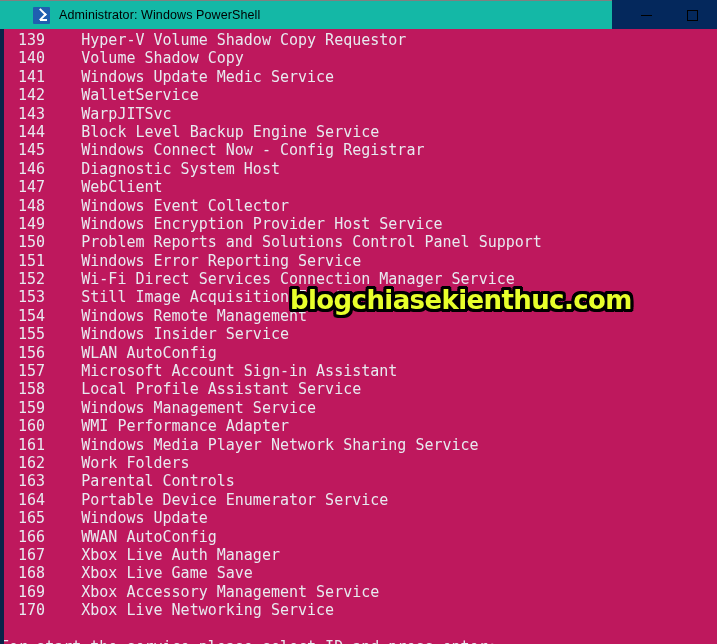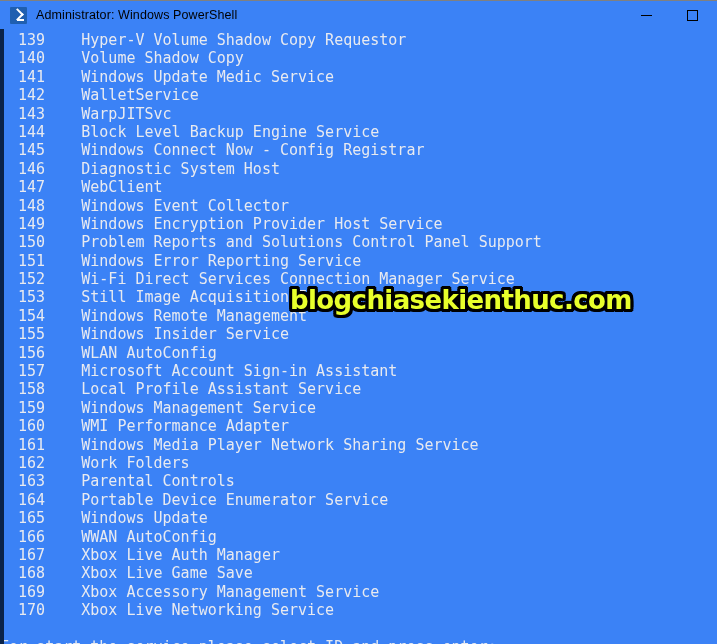--- a/index.html
+++ b/index.html
@@ -20,28 +20,29 @@
     height: 644px;
     background: #04285c;
     overflow: hidden;
   }
 
   
   #titlebar {
     position: absolute;
     left: 0;
     top: 0;
-    width: 717px;
+    width: 612px;
     height: 29px;
-    background: #3b82f6;
+    background: #14b8a6;
     border-top: 1px solid #808080;
     box-sizing: border-box;
     display: flex;
     align-items: center;
     z-index: 5;
+    padding-left: 23px;
   }
   #ps-icon {
     width: 17px;
     height: 17px;
     margin-left: 10px;
     margin-right: 9px;
     background: #1f5fb0;
     border-radius: 1px;
     position: relative;
     flex: 0 0 auto;
@@ -94,21 +95,21 @@
     box-sizing: border-box;
   }
 
   
   #console {
     position: absolute;
     left: 0;
     top: 29px;
     width: 717px;
     height: 615px;
-    background: #3b82f6;
+    background: #be185d;
     overflow: hidden;
   }
   #left-edge {
     position: absolute;
     left: 0;
     top: 0;
     width: 4px;
     height: 615px;
     background: #0a2349;
     z-index: 3;

